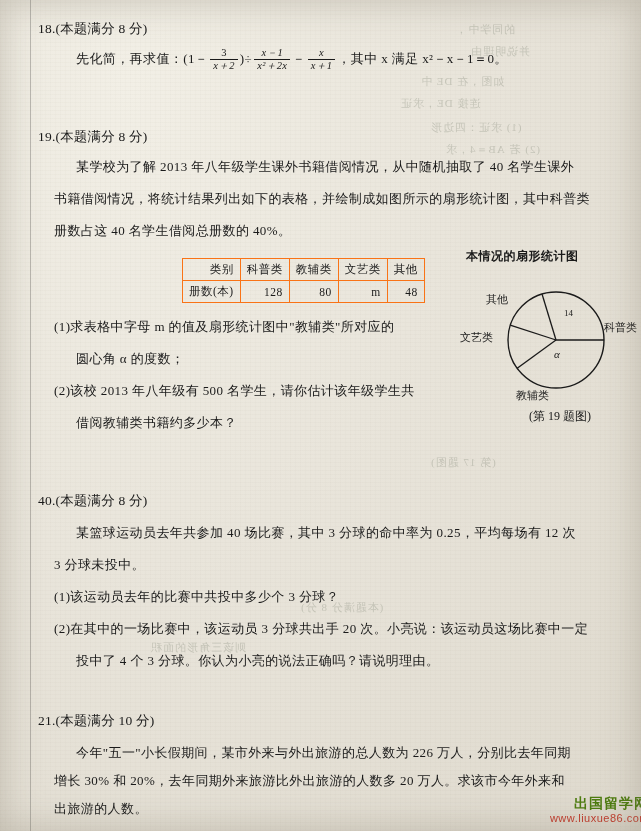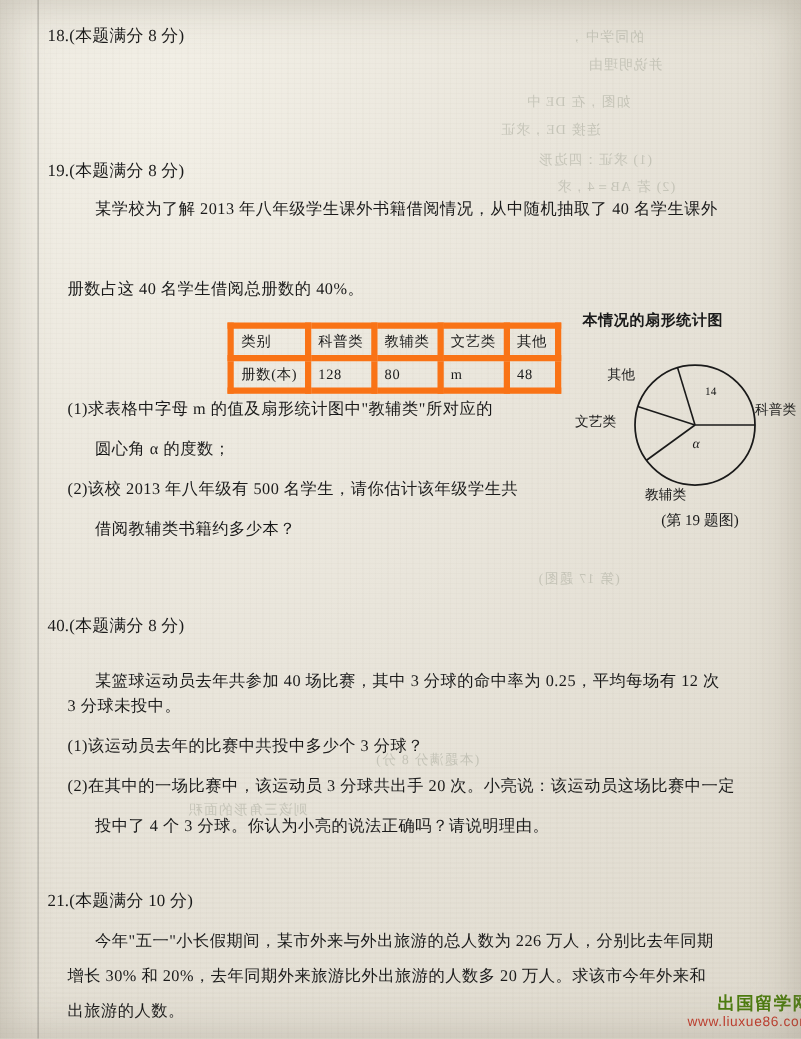--- a/index.html
+++ b/index.html
@@ -80,22 +80,22 @@
   .frac .den { display: block; padding: 0 3px; border-top: 1px solid #1a1a1a; }
   .ital { font-style: italic; font-family: "Liberation Serif", serif; }
 
   
   .tbl {
     position: absolute;
     border-collapse: collapse;
     font-size: 11.5px;
   }
   .tbl td {
-    border: 5px solid #f97316;
-    text-align: left;
+    border: 1px solid #f97316;
+    text-align: right;
     padding: 3px 6px;
     white-space: nowrap;
     letter-spacing: 0.5px;
   }
   .tbl td.hcell { font-weight: normal; }
 
   
   .pie-wrap {
     position: absolute;
   }
@@ -157,24 +157,28 @@
 <div class="bleed" style="left:430px; top:455px;">(第 17 题图)</div>
 <div class="bleed" style="left:300px; top:600px;">(本题满分 8 分)</div>
 <div class="bleed" style="left:150px; top:640px;">则该三角形的面积</div>
 
 <div class="content">
 
   <div class="left-rule"></div>
 
   <div class="qhead" style="left:22px; top:20px;">18.(本题满分 8 分)</div>
 
+  <div class="qtext" style="left:60px; top:48px;">
+    <span>先化简，再求值：(1－</span><span class="frac"><span class="num">3</span><span class="den ital">x＋2</span></span><span>)÷</span><span class="frac"><span class="num ital">x－1</span><span class="den ital">x²＋2x</span></span><span>－</span><span class="frac"><span class="num ital">x</span><span class="den ital">x＋1</span></span><span>，其中 x 满足 x²－x－1＝0。</span>
+  </div>
 
   <div class="qhead" style="left:22px; top:128px;">19.(本题满分 8 分)</div>
 
   <div class="qtext" style="left:60px; top:158px;">某学校为了解 2013 年八年级学生课外书籍借阅情况，从中随机抽取了 40 名学生课外</div>
+  <div class="qtext" style="left:38px; top:190px;">书籍借阅情况，将统计结果列出如下的表格，并绘制成如图所示的扇形统计图，其中科普类</div>
   <div class="qtext" style="left:38px; top:222px;">册数占这 40 名学生借阅总册数的 40%。</div>
 
   <table class="tbl" style="left:166px; top:258px;">
     <tbody>
         <tr>
       <td class="hcell">类别</td>
       <td class="hcell">科普类</td>
       <td class="hcell">教辅类</td>
       <td class="hcell">文艺类</td>
       <td class="hcell">其他</td>
@@ -211,21 +215,21 @@
 
   <div class="pie-label" style="left:470px; top:292px;">其他</div>
   <div class="pie-label" style="left:444px; top:330px;">文艺类</div>
   <div class="pie-label" style="left:588px; top:320px;">科普类</div>
   <div class="pie-label" style="left:500px; top:388px;">教辅类</div>
 
   <div class="fig-cap" style="left:484px; top:408px;">(第 19 题图)</div>
 
   <div class="qhead" style="left:22px; top:492px;">40.(本题满分 8 分)</div>
 
-  <div class="qtext" style="left:60px; top:524px;margin-top:12px;">某篮球运动员去年共参加 40 场比赛，其中 3 分球的命中率为 0.25，平均每场有 12 次</div>
+  <div class="qtext" style="left:60px; top:524px;">某篮球运动员去年共参加 40 场比赛，其中 3 分球的命中率为 0.25，平均每场有 12 次</div>
   <div class="qtext" style="left:38px; top:556px;">3 分球未投中。</div>
 
   <div class="qtext" style="left:38px; top:588px;">(1)该运动员去年的比赛中共投中多少个 3 分球？</div>
   <div class="qtext" style="left:38px; top:620px;">(2)在其中的一场比赛中，该运动员 3 分球共出手 20 次。小亮说：该运动员这场比赛中一定</div>
   <div class="qtext" style="left:60px; top:652px;">投中了 4 个 3 分球。你认为小亮的说法正确吗？请说明理由。</div>
 
   <div class="qhead" style="left:22px; top:712px;">21.(本题满分 10 分)</div>
 
   <div class="qtext" style="left:60px; top:744px;">今年"五一"小长假期间，某市外来与外出旅游的总人数为 226 万人，分别比去年同期</div>
   <div class="qtext" style="left:38px; top:772px;">增长 30% 和 20%，去年同期外来旅游比外出旅游的人数多 20 万人。求该市今年外来和</div>

